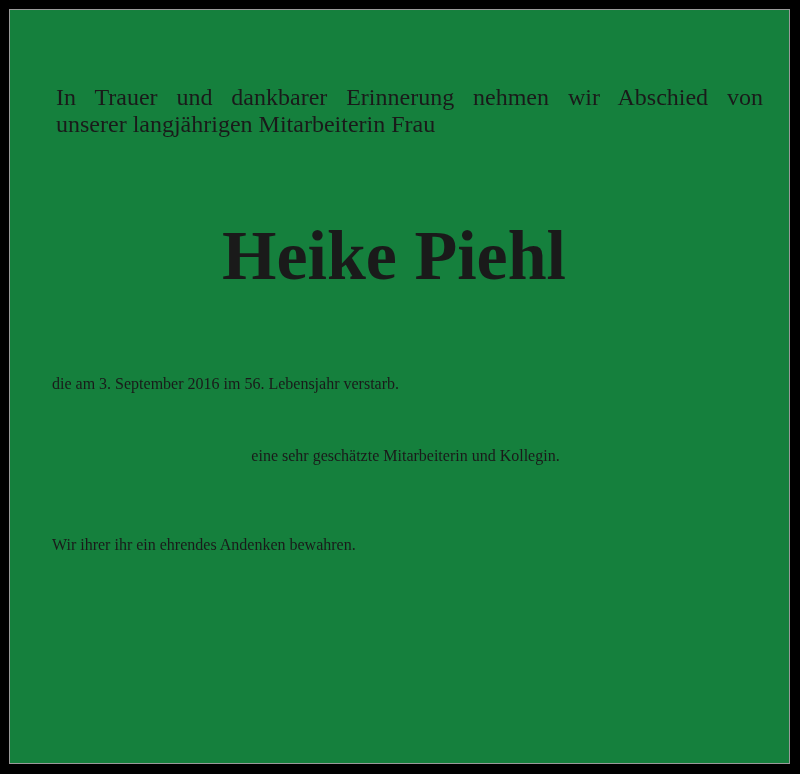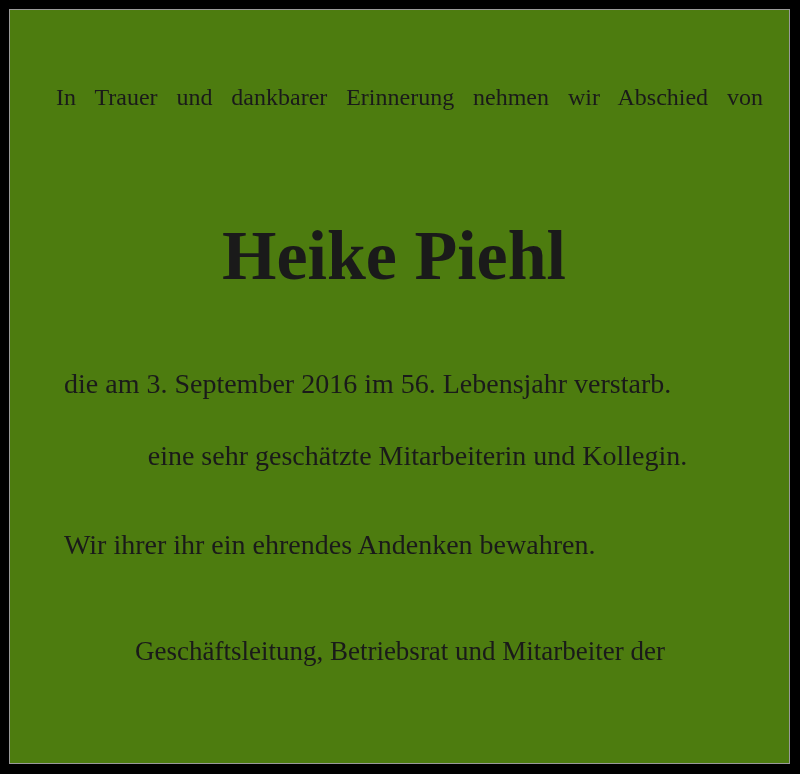--- a/index.html
+++ b/index.html
@@ -14,21 +14,21 @@
       overflow: hidden;
       font-family: "Liberation Serif", "DejaVu Serif", serif;
       color: #1a1a1a;
     }
     .frame {
       position: absolute;
       left: 9px;
       top: 9px;
       width: 781px;
       height: 755px;
-      background: #4d7c0f;
+      background: #15803d;
       box-shadow: inset 0 0 0 1px #9a9a9a;
     }
     .intro {
       position: absolute;
       left: 47px;
       top: 75px;
       width: 707px;
       font-size: 24px;
       line-height: 27px;
       text-align: justify;
@@ -48,23 +48,23 @@
       top: 216px;
       width: 788px;
       text-align: center;
       font-size: 70px;
       font-weight: bold;
       line-height: 80px;
       letter-spacing: 0px;
     }
     .para {
       position: absolute;
-      left: 64px;
+      left: 52px;
       width: 707px;
-      font-size: 28px;
+      font-size: 16px;
       line-height: 27px;
     }
     .p-date { top: 370px; }
     .p-tenure { top: 442px; }
     .p-tenure .line1 {
       display: block;
       text-align: justify;
       text-align-last: justify;
     }
     .p-tenure .line2 { display: block; text-align: center; }
@@ -86,28 +86,28 @@
     .sign .staff {
       display: block;
     }
   </style>
 </head>
 <body>
 
 <div class="frame">
   <div class="intro">
     <span class="line1">In Trauer und dankbarer Erinnerung nehmen wir Abschied von</span>
+    <span class="line2">unserer langjährigen Mitarbeiterin Frau</span>
   </div>
 </div>
 
 <div class="name">Heike Piehl</div>
 
 <div class="para p-date">die am 3. September 2016 im 56. Lebensjahr verstarb.</div>
 
 <div class="para p-tenure">
   <span class="line2">eine sehr geschätzte Mitarbeiterin und Kollegin.</span>
 </div>
 
 <div class="para p-memory">Wir ihrer ihr ein ehrendes Andenken bewahren.</div>
 
 <div class="sign">
-  <span class="staff">Geschäftsleitung, Betriebsrat und Mitarbeiter der</span>
 </div>
 
 </body></html>

